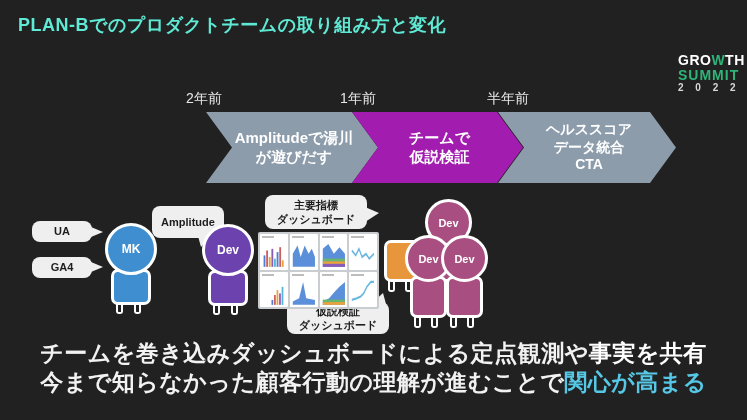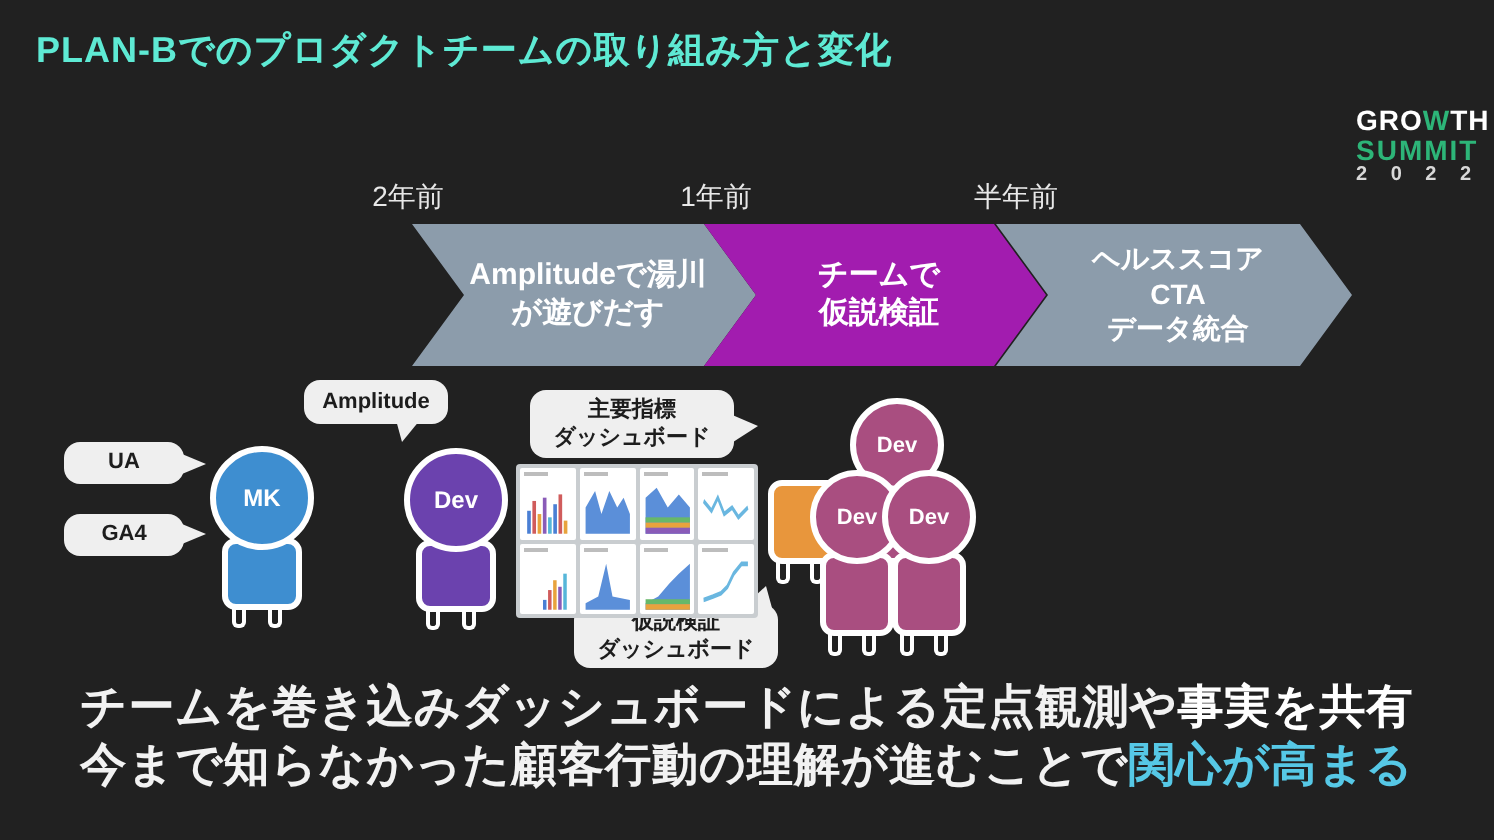--- a/index.html
+++ b/index.html
@@ -100,34 +100,34 @@
   </div>
   <div class="stage stage-notch" style="left: 352px; width: 171px; background: #a21caf;">
     <div class="stage-lines">
       <span>チームで</span>
       <span>仮説検証</span>
     </div>
   </div>
   <div class="stage stage-notch stage-small" style="left: 498px; width: 178px; background: rgb(140, 156, 171);">
     <div class="stage-lines">
       <span>ヘルススコア</span>
+      <span>データ統合</span>
       <span>CTA</span>
-      <span>データ統合</span>
     </div>
   </div>
 
   <div class="bubble" style="left:32px;top:221px;width:60px;height:21px">
     <span>UA</span>
     <i class="tail tail-right" style="top:6px"></i>
   </div>
   <div class="bubble" style="left:32px;top:257px;width:60px;height:21px">
     <span>GA4</span>
     <i class="tail tail-right" style="top:5px"></i>
   </div>
-  <div class="bubble" style="left:152px;top:190px;width:72px;height:22px">
+  <div class="bubble" style="left:152px;top:206px;width:72px;height:32px">
     <span>Amplitude</span>
     <i class="tail tail-down"></i>
   </div>
 
   <div class="figure fig-lg" style="left:105px;top:223px">
     <div class="fig-torso" style="background: rgb(62, 142, 208);"></div>
     <div class="fig-head" style="background: rgb(62, 142, 208);">
         <span>MK</span>
       </div>
     <div class="fig-leg leg-a"></div>

